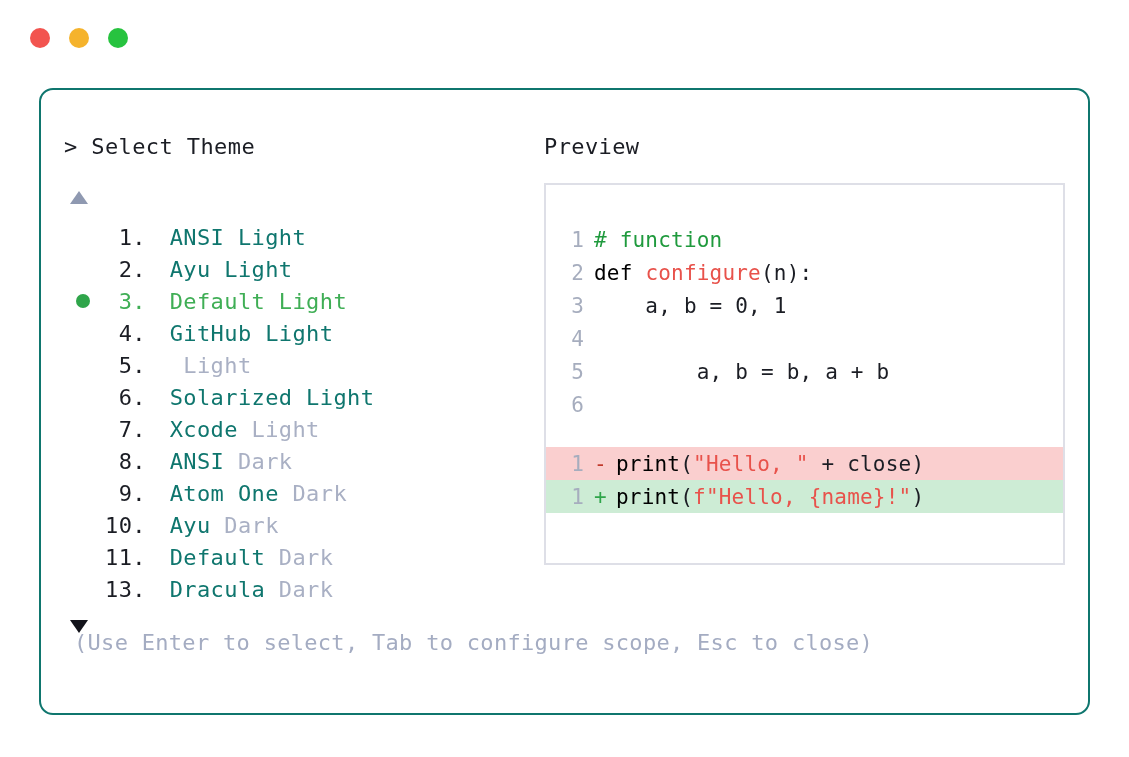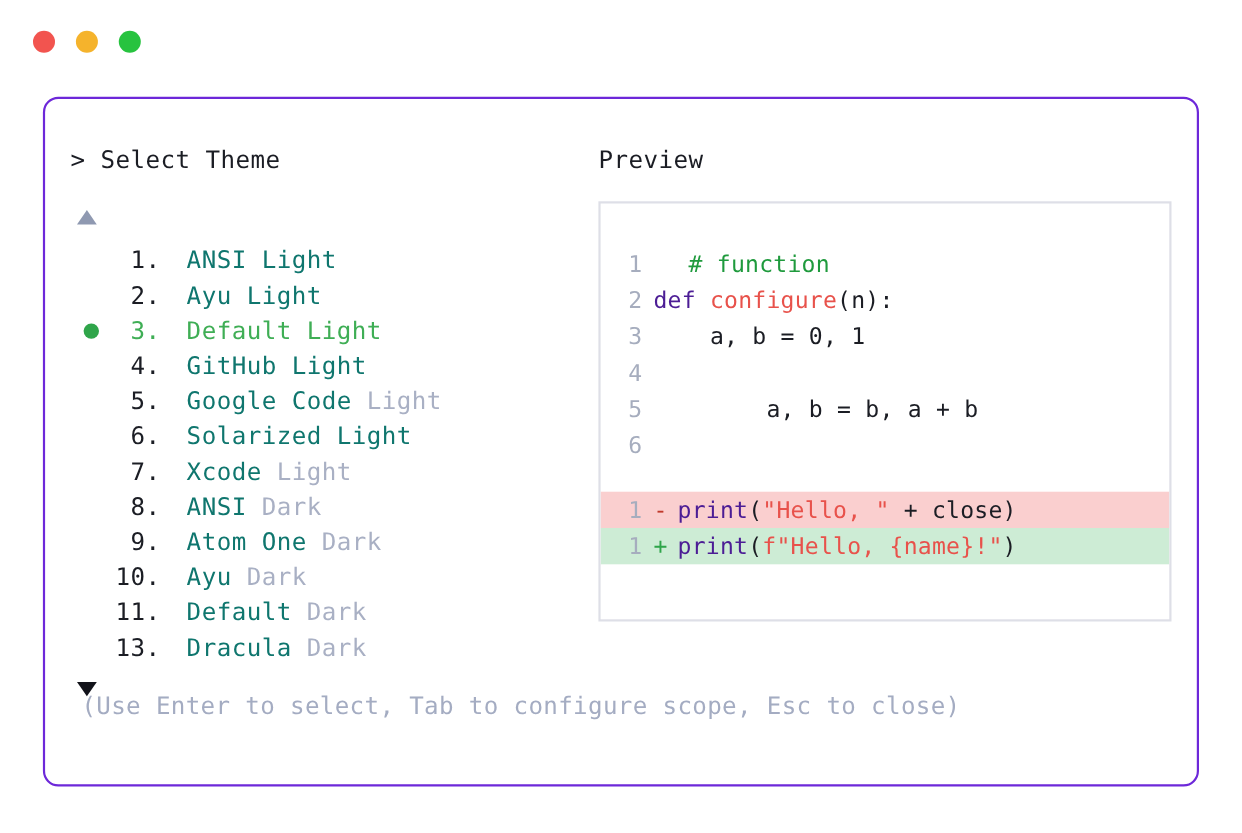--- a/index.html
+++ b/index.html
@@ -40,21 +40,21 @@
   .dot-max    { background: #27C33F; }
 
   
   .card {
     position: absolute;
     left: 39px;
     top: 88px;
     width: 1051px;
     height: 627px;
     background: #ffffff;
-    border: 2px solid #6d28d9;
+    border: 2px solid #0f766e;
     border-radius: 14px;
   }
 
   .card-inner {
     position: relative;
     width: 100%;
     height: 100%;
     padding: 42px 28px 20px 23px;
   }
 
@@ -170,22 +170,22 @@
 
   
   .code-line.diff { width: 100%; }
   .code-line.diff-del { background: #FACFCF; }
   .code-line.diff-add { background: #CDECD5; }
   .diff-marker { width: 22px; flex: 0 0 22px; }
   .diff-del .diff-marker { color: #C0392B; }
   .diff-add .diff-marker { color: #2FA54A; }
 
   
-  .tok-comment { color: #1F9A3D; margin-left: 32px; }
-  .tok-keyword { color: #4c1d95; }
+  .tok-comment { color: #1F9A3D; }
+  .tok-keyword { color: #000000; }
   .tok-func    { color: #E8524B; }
   .tok-string  { color: #E8524B; }
   .tok-plain   { color: #1B1D24; }
 
   
   .footer-hint {
     position: absolute;
     left: 33px;
     bottom: 58px;
     font-size: 22px;
@@ -216,21 +216,21 @@
 
           <div class="scroll-arrow arrow-up-row">
             <span class="tri tri-up"></span>
           </div>
 
           <ul class="theme-list" id="theme-list">
               <li class="theme-row"><span class="bullet-slot"></span><span class="row-index">1.</span><span class="row-dot-sep"> </span><span class="row-name">ANSI</span><span class="row-name"> Light</span></li>
               <li class="theme-row"><span class="bullet-slot"></span><span class="row-index">2.</span><span class="row-dot-sep"> </span><span class="row-name">Ayu</span><span class="row-name"> Light</span></li>
               <li class="theme-row is-selected"><span class="bullet-slot"><span class="bullet"></span></span><span class="row-index">3.</span><span class="row-dot-sep"> </span><span class="row-name">Default</span><span class="row-name"> Light</span></li>
               <li class="theme-row"><span class="bullet-slot"></span><span class="row-index">4.</span><span class="row-dot-sep"> </span><span class="row-name">GitHub</span><span class="row-name"> Light</span></li>
-              <li class="theme-row"><span class="bullet-slot"></span><span class="row-index">5.</span><span class="row-dot-sep"> </span><span class="row-name">Google Code</span><span class="row-variant"> Light</span></li>
+              <li class="theme-row"><span class="bullet-slot"></span><span class="row-index">5.</span><span class="row-dot-sep"> </span><span class="row-variant"> Light</span></li>
               <li class="theme-row"><span class="bullet-slot"></span><span class="row-index">6.</span><span class="row-dot-sep"> </span><span class="row-name">Solarized</span><span class="row-name"> Light</span></li>
               <li class="theme-row"><span class="bullet-slot"></span><span class="row-index">7.</span><span class="row-dot-sep"> </span><span class="row-name">Xcode</span><span class="row-variant"> Light</span></li>
               <li class="theme-row"><span class="bullet-slot"></span><span class="row-index">8.</span><span class="row-dot-sep"> </span><span class="row-name">ANSI</span><span class="row-variant"> Dark</span></li>
               <li class="theme-row"><span class="bullet-slot"></span><span class="row-index">9.</span><span class="row-dot-sep"> </span><span class="row-name">Atom One</span><span class="row-variant"> Dark</span></li>
               <li class="theme-row"><span class="bullet-slot"></span><span class="row-index">10.</span><span class="row-dot-sep"> </span><span class="row-name">Ayu</span><span class="row-variant"> Dark</span></li>
               <li class="theme-row"><span class="bullet-slot"></span><span class="row-index">11.</span><span class="row-dot-sep"> </span><span class="row-name">Default</span><span class="row-variant"> Dark</span></li>
               <li class="theme-row"><span class="bullet-slot"></span><span class="row-index">13.</span><span class="row-dot-sep"> </span><span class="row-name">Dracula</span><span class="row-variant"> Dark</span></li>
             </ul>
 
           <div class="scroll-arrow arrow-down-row">

